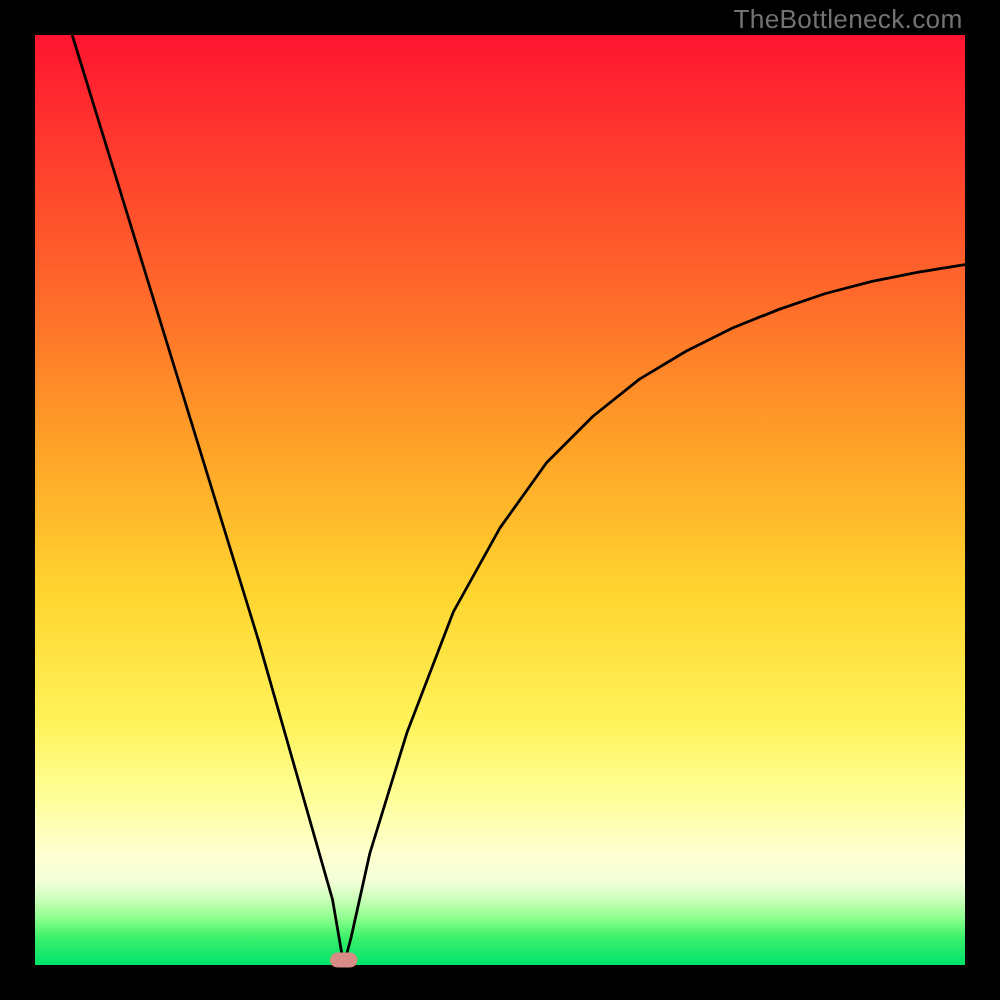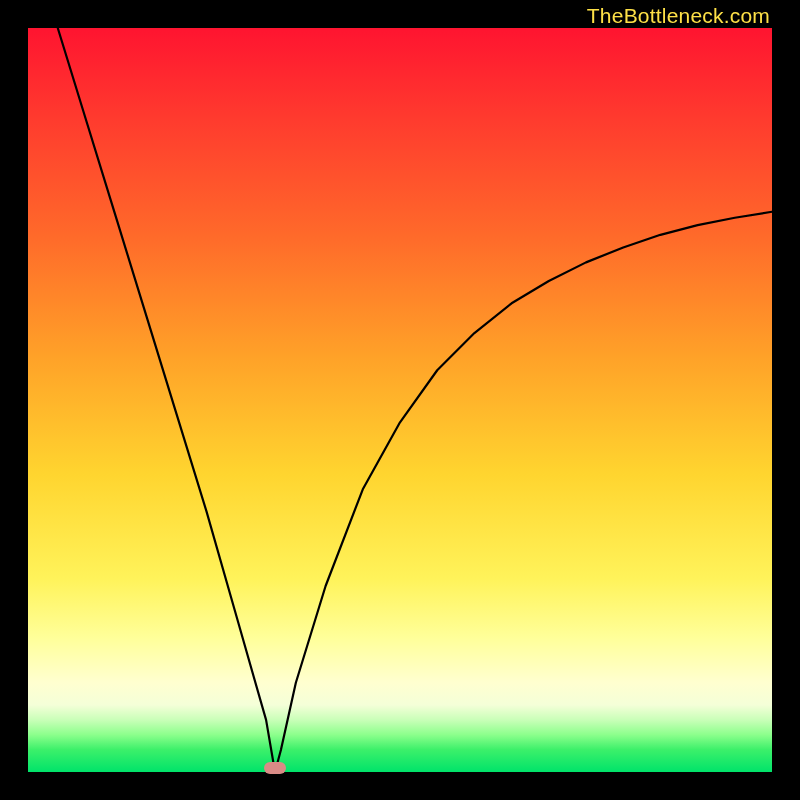--- a/index.html
+++ b/index.html
@@ -38,21 +38,21 @@
       #c9ffb8 93%,
       #8cff8c 95%,
       #3cf06a 97%,
       #00e36a 100%
     );
   }
   .watermark {
     position: absolute;
     top: 4px;
     right: 30px;
-    color: #fde047;
+    color: #737373;
     font-size: 21px;
     letter-spacing: 0.2px;
     font-weight: 500;
   }
   svg.curve {
     position: absolute;
     left: 0;
     top: 0;
     width: 744px;
     height: 744px;

